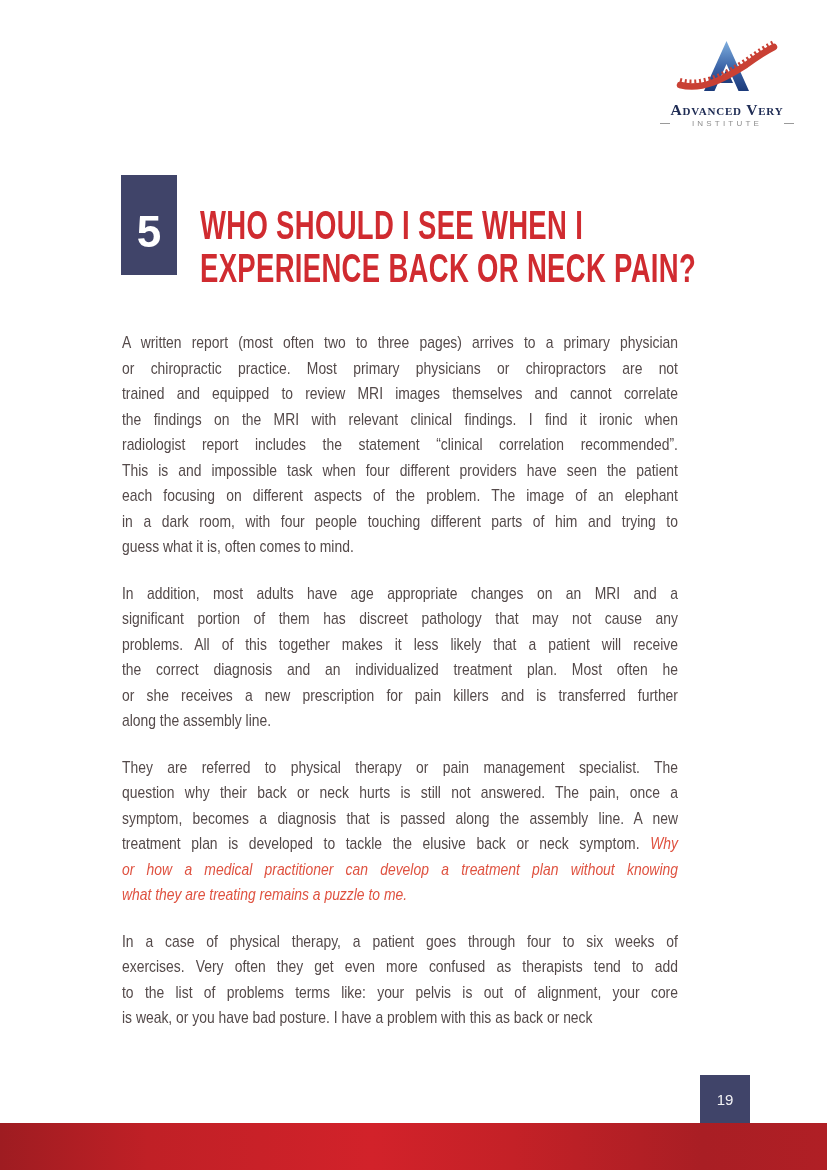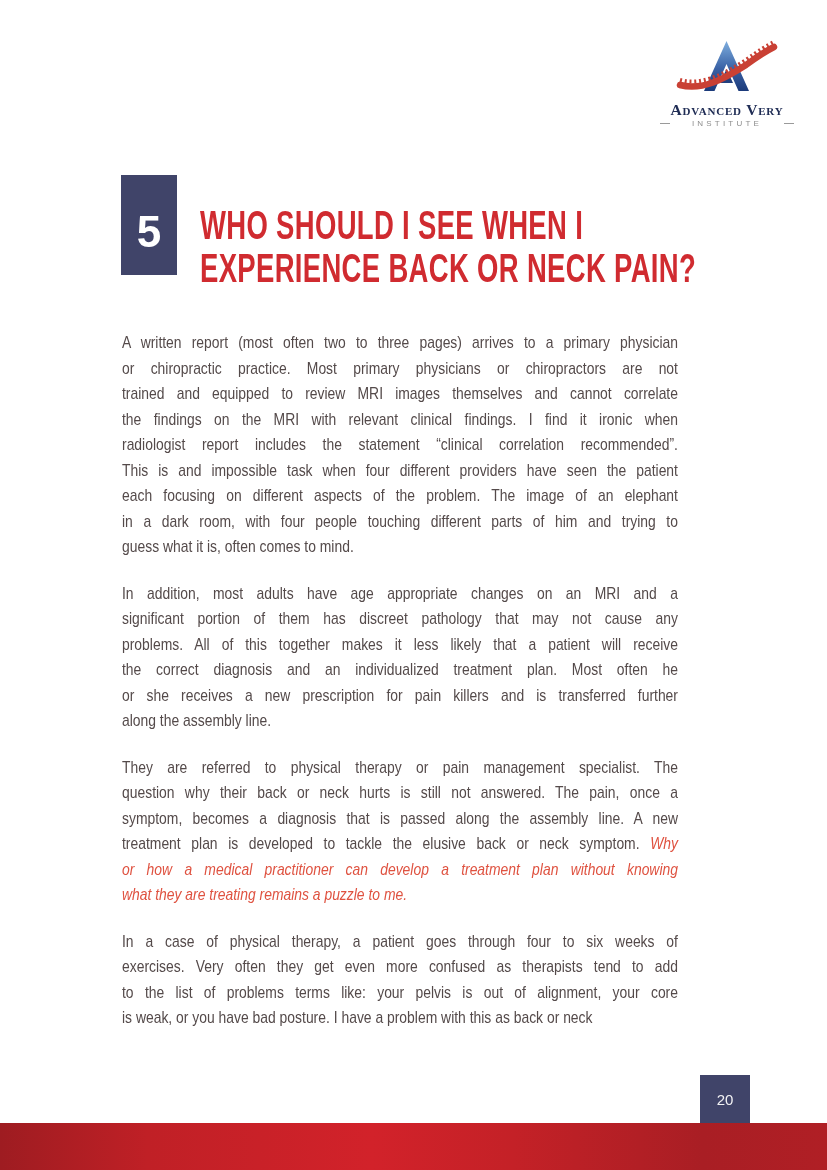--- a/index.html
+++ b/index.html
@@ -187,18 +187,18 @@
       </div>
       <div class="paragraph">
         <div class="line"><span>In a case of physical therapy, a patient goes through four to six weeks of</span></div>
         <div class="line"><span>exercises. Very often they get even more confused as therapists tend to add</span></div>
         <div class="line"><span>to the list of problems terms like: your pelvis is out of alignment, your core</span></div>
         <div class="line line-last"><span>is weak, or you have bad posture. I have a problem with this as back or neck</span></div>
       </div>
     </main>
 
   <div class="pagenum">
-    <span>20</span>
+    <span>19</span>
   </div>
 
   <div class="bottom-bar"></div>
 
 </div>
 
 </body></html>

